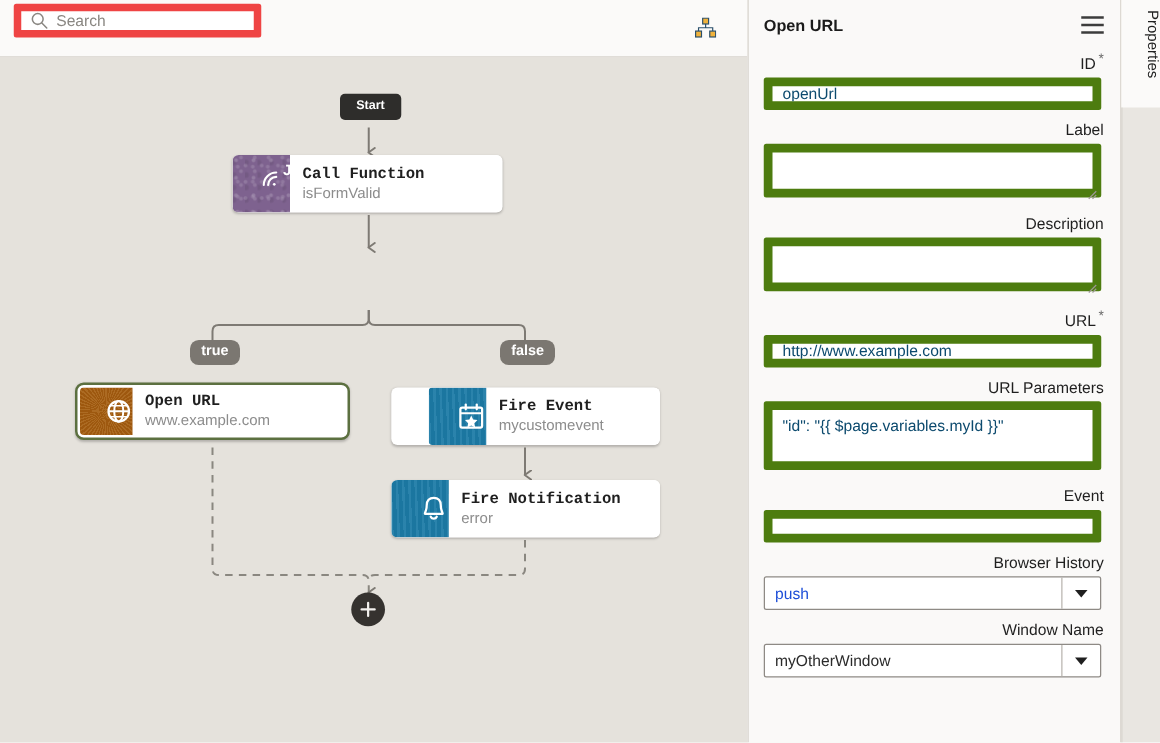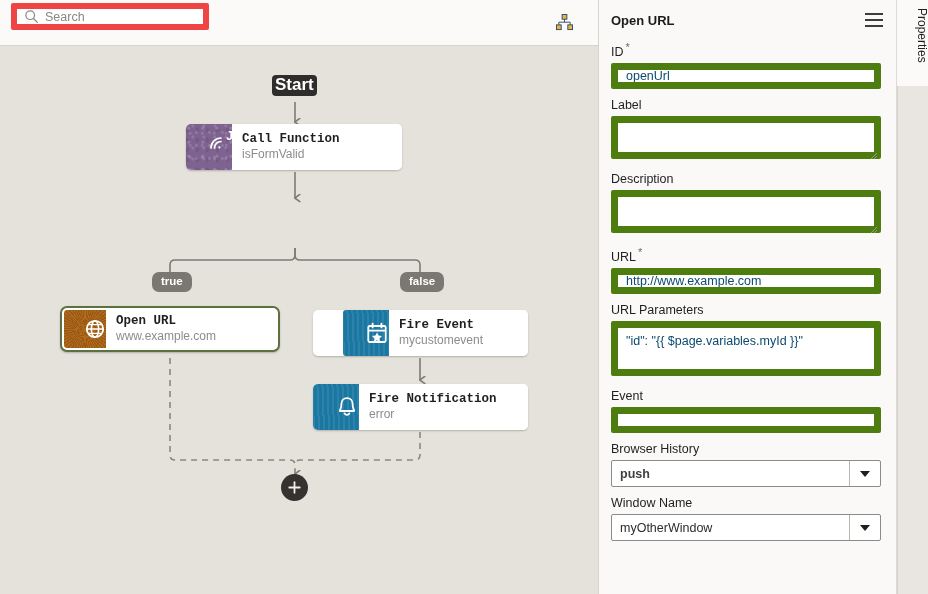--- a/index.html
+++ b/index.html
@@ -153,23 +153,23 @@
     font-weight: bold;
     border-radius: 7px;
     padding: 3px 9px 4px;
     line-height: 13px;
     white-space: nowrap;
   }
   .start-pill {
     position: absolute;
     background: #2e2d2b;
     color: #fff;
-    font-size: 17px; font-weight: bold;
+    font-size: 10px; font-weight: bold;
     border-radius: 4px;
-    padding: 3px 3px 4px;
+    padding: 3px 13px 4px;
     line-height: 14px;
   }
   .add-btn {
     position: absolute;
     width: 27px; height: 27px;
     border-radius: 50%;
     background: #35322f;
     display: flex; align-items: center; justify-content: center;
     cursor: pointer;
   }
@@ -196,20 +196,21 @@
   .panel-title {
     font-size: 13px; font-weight: bold; color: #1b1b1b;
   }
   .ham { cursor: pointer; width: 18px; height: 14px; display:flex; flex-direction:column; justify-content:space-between;}
   .ham span { display:block; height:2px; background:#3c3c3c; width:100%; }
 
   .field-label {
     font-size: 12.5px; color: #1f1f1f;
     margin-bottom: 4px; margin-top: 9px;
     display: block;
+    text-align: right;
   }
   .field-label .req { color: #6b6b6b; font-size: 11px; vertical-align: super; margin-left: 2px;}
   .ctl {
     width: 270px;
     border: 7px solid #4d7c0f;
     border-radius: 2px;
     background: #fff;
     font-family: "Liberation Sans", sans-serif;
     font-size: 12.5px;
     color: #0c4a6e;
@@ -231,21 +232,21 @@
   .select-wrap {
     position: relative; width: 270px; height: 27px;
     border: 1px solid #8e8a85; border-radius: 2px; background: #fff;
     display: flex; align-items: center;
   }
   .select-val {
     flex: 1 1 auto; padding-left: 8px;
     font-size: 12.5px; color: #2b2b2b;
     white-space: nowrap; overflow: hidden;
   }
-  .select-val.ph { color: #404040; font-weight: bold; }
+  .select-val.ph { color: #1d4ed8; }
   .select-sep { width: 1px; height: 25px; background: #b9b5b0; }
   .select-arrow {
     width: 30px; flex: 0 0 30px;
     display: flex; align-items: center; justify-content: center;
     cursor: pointer;
   }
   .tri {
     width: 0; height: 0;
     border-left: 5px solid transparent;
     border-right: 5px solid transparent;

